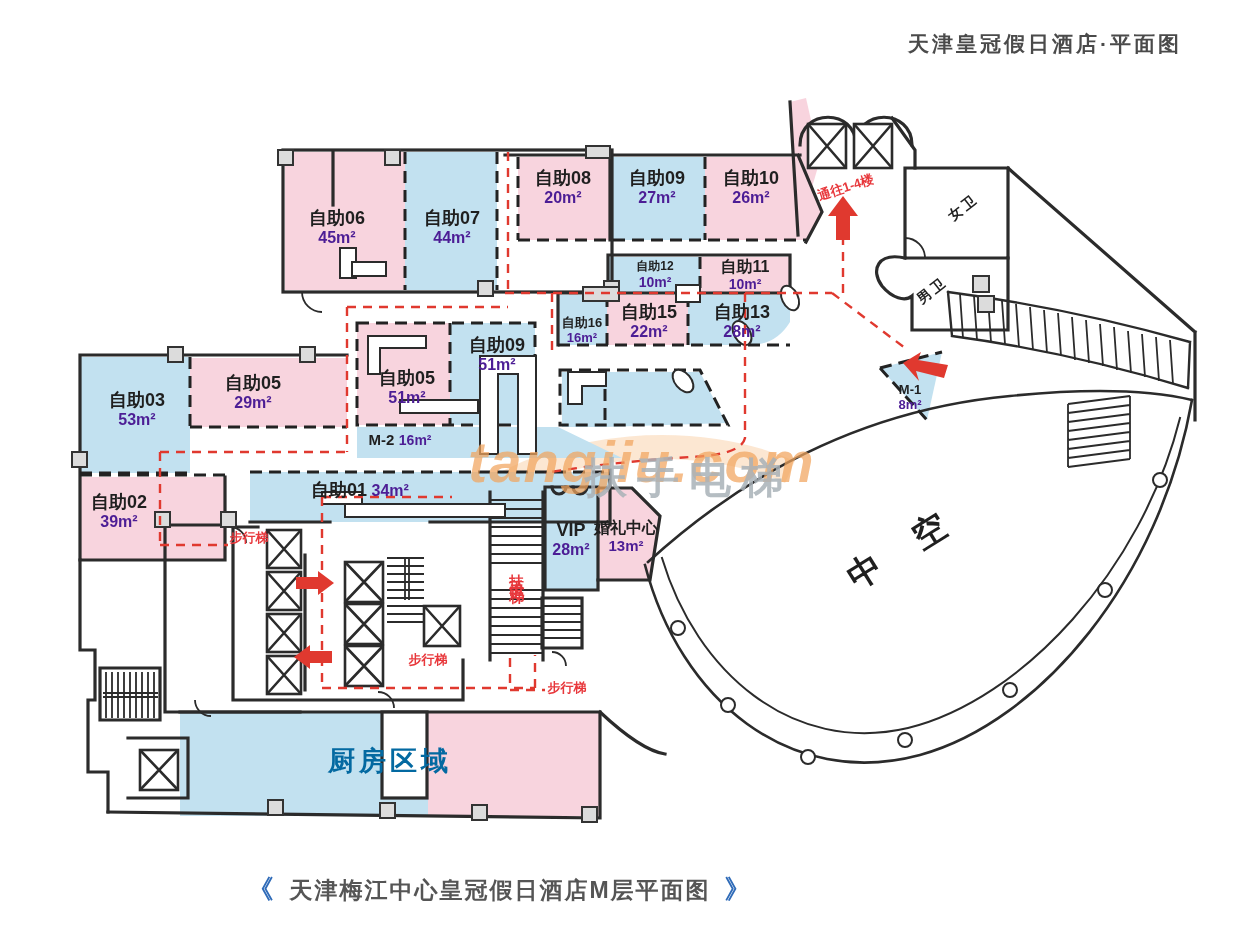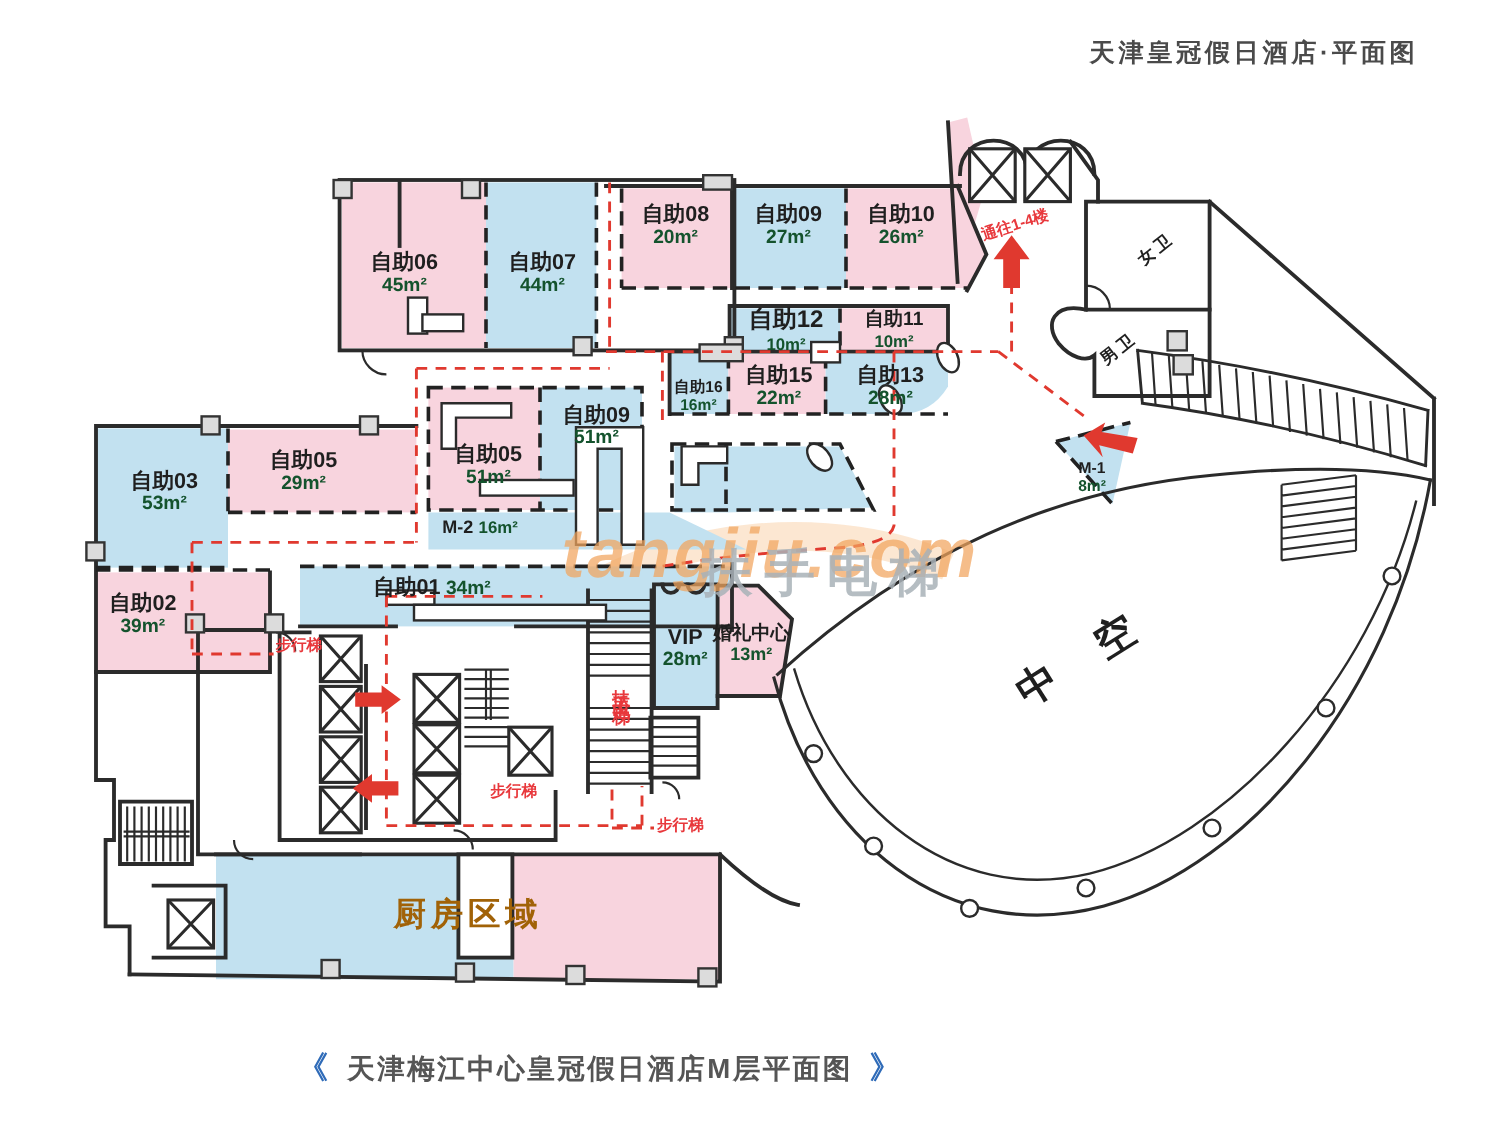--- a/index.html
+++ b/index.html
@@ -1,21 +1,21 @@
 <!DOCTYPE html>
 <html><head>
 <meta charset="utf-8">
 <style>
   html,body{margin:0;padding:0;background:#ffffff;}
   #stage{position:relative;width:1240px;height:945px;background:#fff;overflow:hidden;
          font-family:"Liberation Sans","DejaVu Sans",sans-serif;}
   #plan-svg{position:absolute;left:0;top:0;}
   .lbl{position:absolute;transform:translate(-50%,-50%);text-align:center;line-height:1.15;white-space:nowrap;}
   .rname{color:#1f1f1f;font-weight:700;font-size:18px;text-align:center;}
-  .rarea{color:#14532d;font-weight:700;font-size:16px;}
+  .rarea{color:#4c1d95;font-weight:700;font-size:16px;}
   .sm .rname{font-size:13px;margin-top:16px;}
   .sm .rarea{font-size:13px;}
   .inline-lbl span{display:inline;}
   .red-lbl{color:#e8383c;font-weight:700;font-size:13px;}
   .page-title{position:absolute;top:30px;right:58px;color:#4a4a4a;font-size:21px;
               font-weight:600;letter-spacing:3px;}
   .caption{position:absolute;left:130px;top:872px;width:740px;text-align:center;
            font-size:23px;color:#555;font-weight:700;letter-spacing:2px;}
   .caption .chev{color:#2f6bb8;font-size:26px;font-weight:700;padding:0 14px;}
   .vert{writing-mode:vertical-rl;text-orientation:upright;letter-spacing:5px;}
@@ -253,21 +253,21 @@
 </div>
 <div class="lbl" style="left:657px;top:188px">
   <div class="rname">自助09</div>
   <div class="rarea">27m²</div>
 </div>
 <div class="lbl" style="left:751px;top:188px">
   <div class="rname">自助10</div>
   <div class="rarea">26m²</div>
 </div>
 <div class="lbl" style="left:655px;top:275px">
-  <div class="rname" style="font-size:20px">自助12</div>
+  <div class="rname" style="font-size:12px">自助12</div>
   <div class="rarea" style="font-size:14px">10m²</div>
 </div>
 <div class="lbl" style="left:745px;top:275px">
   <div class="rname" style="font-size:16px">自助11</div>
   <div class="rarea" style="font-size:14px">10m²</div>
 </div>
 <div class="lbl sm" style="left:582px;top:323px">
   <div class="rname">自助16</div>
   <div class="rarea">16m²</div>
 </div>
@@ -313,21 +313,21 @@
 </div>
 <div class="lbl" style="left:626px;top:537px">
   <div class="rname" style="font-size:16px">婚礼中心</div>
   <div class="rarea" style="font-size:15px">13m²</div>
 </div>
 <div class="lbl sm" style="left:910px;top:390px">
   <div class="rname">M-1</div>
   <div class="rarea">8m²</div>
 </div>
 
-<div class="lbl" style="left:390px;top:762px;font-size:27px;font-weight:700;color:#a16207;letter-spacing:4px">厨房区域</div>
+<div class="lbl" style="left:390px;top:762px;font-size:27px;font-weight:700;color:#0369a1;letter-spacing:4px">厨房区域</div>
 
 <div class="lbl atrium-lbl" style="left:915px;top:540px">中空</div>
 
 <div class="lbl red-lbl vert" style="left:517px;top:572px;font-size:15px">扶手电梯</div>
 
 <div class="lbl red-lbl" style="left:249px;top:538px">步行梯</div>
 <div class="lbl red-lbl" style="left:428px;top:660px">步行梯</div>
 <div class="lbl red-lbl" style="left:567px;top:688px">步行梯</div>
 
 <div class="lbl red-lbl" style="left:846px;top:188px;transform:translate(-50%,-50%) rotate(-18deg)">通往1-4楼</div>

